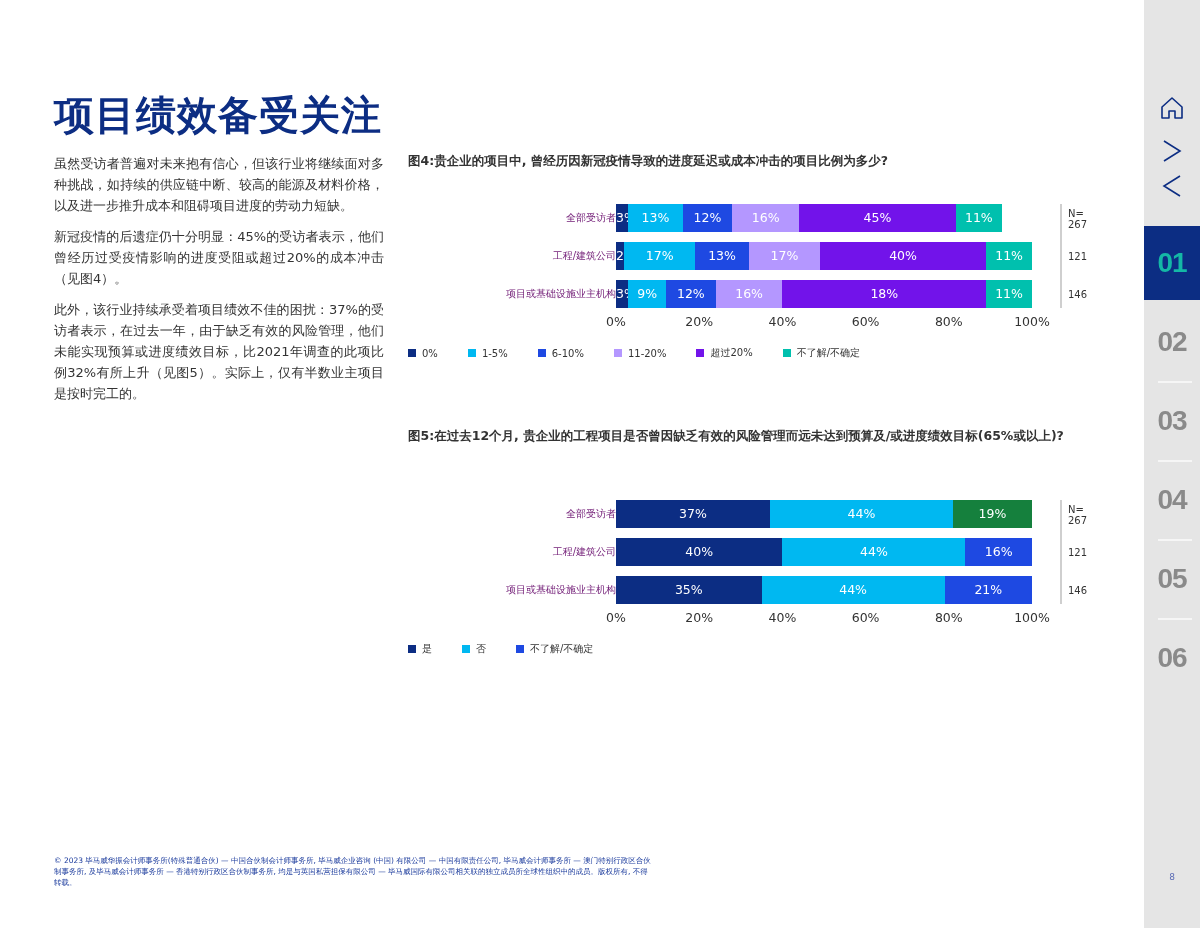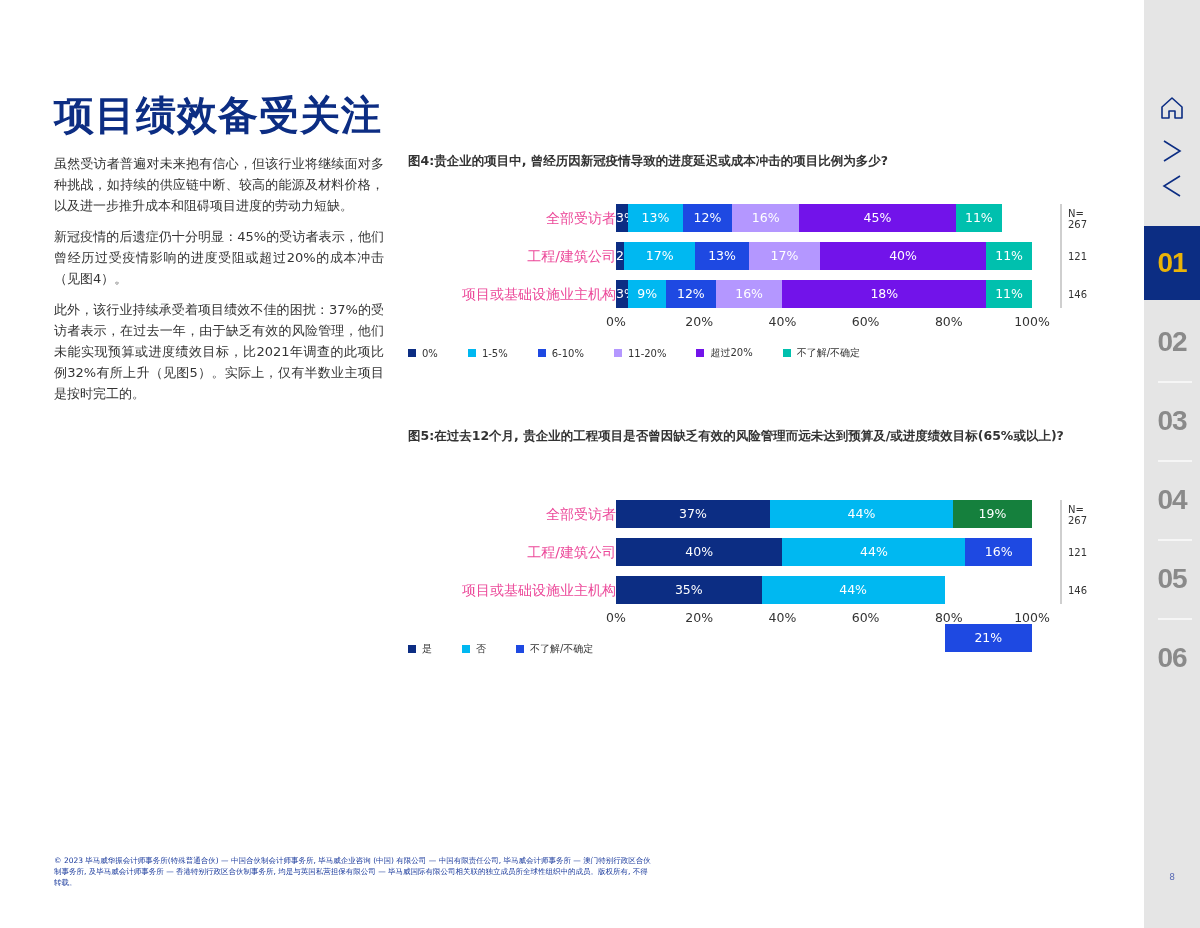--- a/index.html
+++ b/index.html
@@ -22,21 +22,21 @@
   .fig4-title { top: 151px; width: 660px; }
   .fig5-title { top: 426px; width: 700px; }
 
   .chart { position: absolute; left: 408px; width: 700px; }
   .chart4 { top: 198px; height: 170px; }
   .chart5 { top: 494px; height: 170px; }
 
   .row { position: absolute; left: 0; height: 28px; width: 700px; }
   .row-label {
     position: absolute; right: 492px; top: 0; height: 28px; line-height: 28px;
-    font-size: 14px; color: #ec4899; white-space: nowrap; text-align: right;
+    font-size: 10px; color: #701a75; white-space: nowrap; text-align: right;
   }
   .bar { position: absolute; left: 208px; top: 0; height: 28px; width: 416px; display: flex; }
   .seg {
     height: 28px; line-height: 28px; font-size: 12.5px; color: #ffffff; text-align: center;
     white-space: nowrap; overflow: visible;
   }
   .n-col {
     position: absolute; left: 652px; top: 0; width: 40px; height: 104px;
     border-left: 2px solid #cfcfcf;
   }
@@ -51,21 +51,21 @@
 
   .sidebar {
     position: absolute; right: 0; top: 0; width: 56px; height: 928px; background: #e5e5e5;
   }
   .nav-icon { position: absolute; left: 14px; width: 28px; height: 28px; }
   .chapter {
     position: absolute; left: 0; width: 56px; height: 74px; text-align: center;
     font-family: "Liberation Sans", sans-serif; font-weight: bold; font-size: 28px; color: #8a8a8a;
     line-height: 74px; letter-spacing: -1px;
   }
-  .chapter.active { background: #0c2d83; color: #eab308; }
+  .chapter.active { background: #0c2d83; color: #14b8a6; }
   .chapter-divider { position: absolute; left: 14px; width: 34px; height: 2px; background: #f6f6f6; }
   .page-number { position: absolute; left: 0; top: 872px; width: 56px; text-align: center; font-size: 9px; color: #5b6bb5; }
 
   .footer {
     position: absolute; left: 54px; top: 855px; width: 600px;
     font-size: 7.5px; line-height: 11px; color: #1a3a9c;
   }
 </style>
 </head>
 <body>
@@ -173,21 +173,21 @@
         <div class="seg" style="width: 166.4px; background: rgb(12, 45, 131);">40%</div>
         <div class="seg" style="width: 183.04px; background: rgb(0, 184, 241);">44%</div>
         <div class="seg" style="width: 66.56px; background: rgb(30, 73, 226);">16%</div>
       </div>
     </div>
     <div class="row" style="top: 82px;">
       <div class="row-label">项目或基础设施业主机构</div>
       <div class="bar">
         <div class="seg" style="width: 145.6px; background: rgb(12, 45, 131);">35%</div>
         <div class="seg" style="width: 183.04px; background: rgb(0, 184, 241);">44%</div>
-        <div class="seg" style="width: 87.36px; background: rgb(30, 73, 226); margin-top: 48px;">21%</div>
+        <div class="seg" style="width: 87.36px; background: rgb(30, 73, 226);">21%</div>
       </div>
     </div>
     <div class="n-col" style="top: 6px;">
       <div class="n-val" style="top: 4px;">
         <div>N=</div>
         <div>267</div>
       </div>
       <div class="n-val" style="top: 47px;">121</div>
       <div class="n-val" style="top: 85px;">146</div>
     </div>

